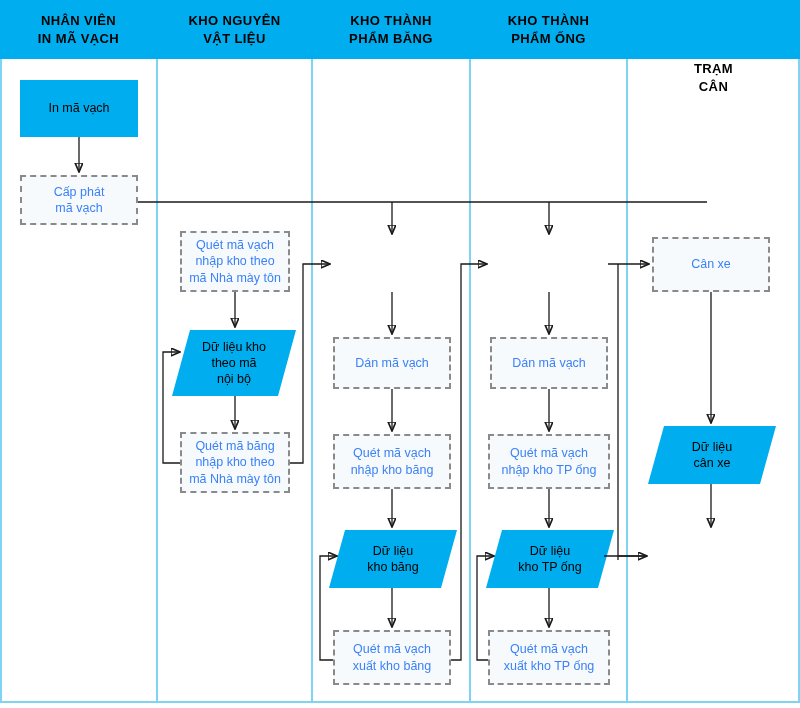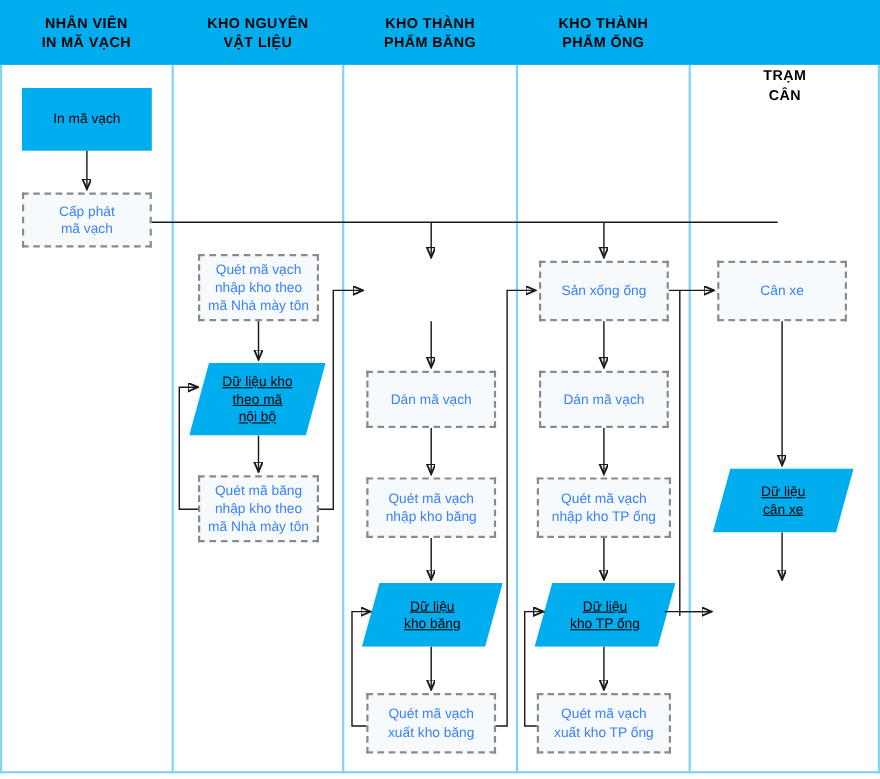--- a/index.html
+++ b/index.html
@@ -116,21 +116,20 @@
     z-index: 1;
   }
   .node.data-par {
     background: transparent;
     border: none;
     color: #000000;
   }
   .node.data-par .par-label {
     position: relative;
     z-index: 2;
-    text-decoration: underline;
   }
   .node.data-par svg {
     position: absolute;
     left: 0;
     top: 0;
     z-index: 1;
   }
 
   
   #connectors {
@@ -206,21 +205,20 @@
     <svg width="128" height="58" viewBox="0 0 128 58">
       <polygon points="16,0 128,0 112,58 0,58" fill="#00AEEF"></polygon>
     </svg>
     <span class="par-label">Dữ liệu
 kho băng</span>
   </div>
 
   <div class="node process-dashed" style="left:333px;top:630px;width:118px;height:55px;">Quét mã vạch
 xuất kho băng</div>
 
-  <div class="node process-dashed" style="left:490px;top:237px;width:118px;height:55px;">Sản xống ống</div>
 
   <div class="node process-dashed" style="left:490px;top:337px;width:118px;height:52px;">Dán mã vạch</div>
 
   <div class="node process-dashed" style="left:488px;top:434px;width:122px;height:55px;">Quét mã vạch
 nhập kho TP ống</div>
 
   <div class="node data-par" style="left:486px;top:530px;width:128px;height:58px;">
     <svg width="128" height="58" viewBox="0 0 128 58">
       <polygon points="16,0 128,0 112,58 0,58" fill="#00AEEF"></polygon>
     </svg>

